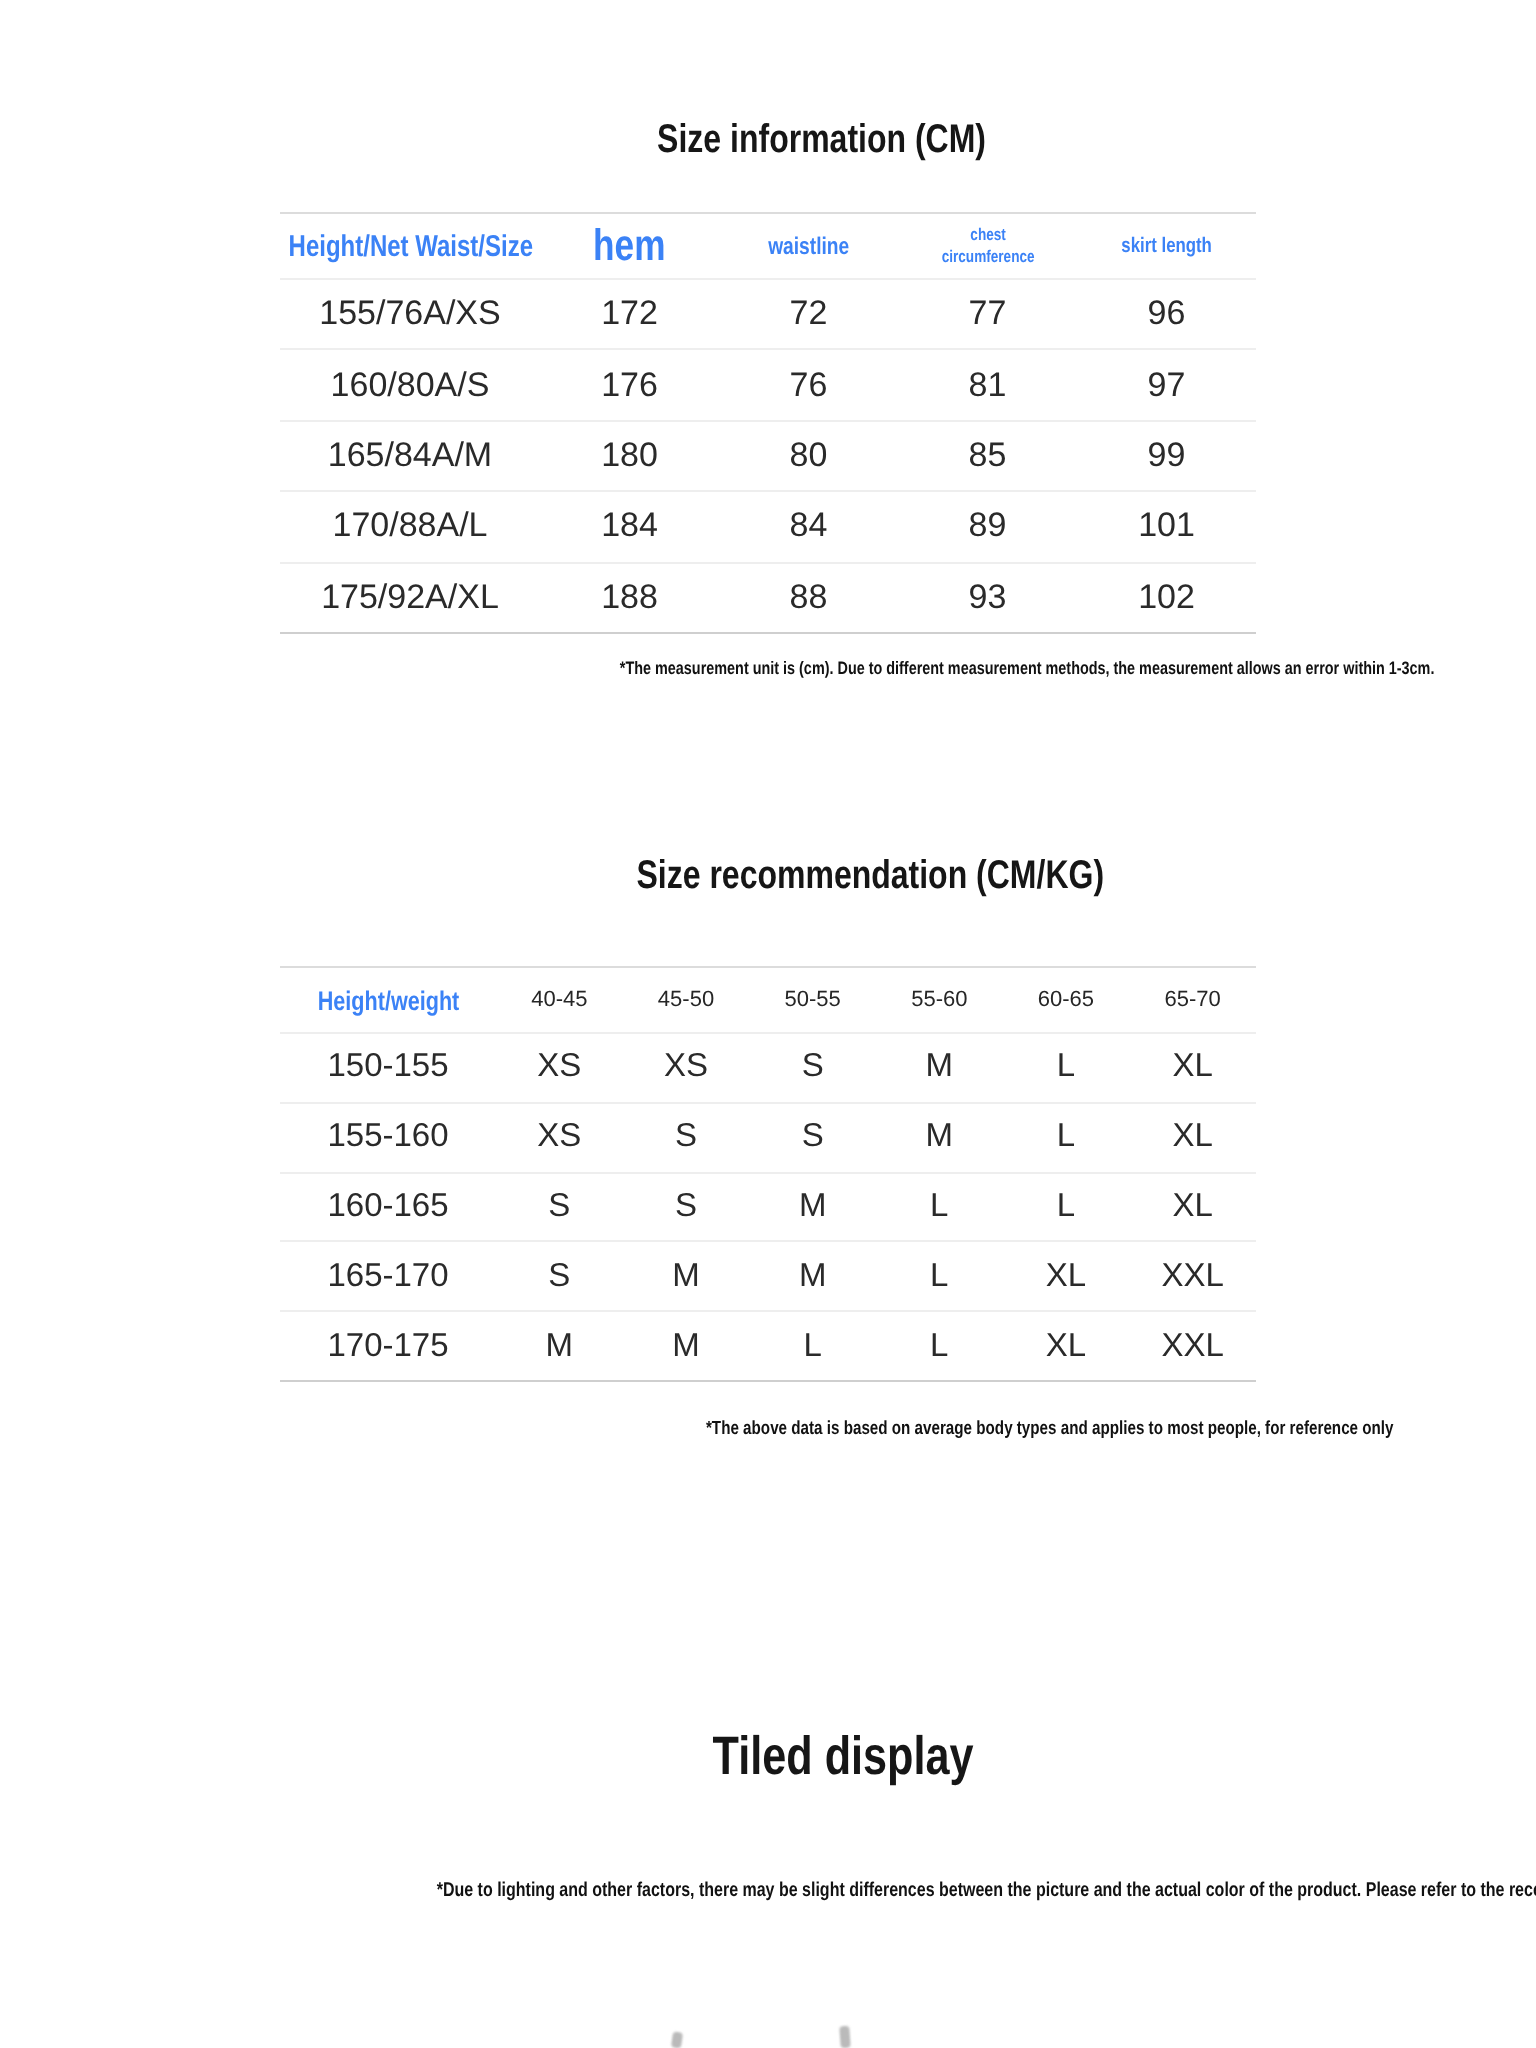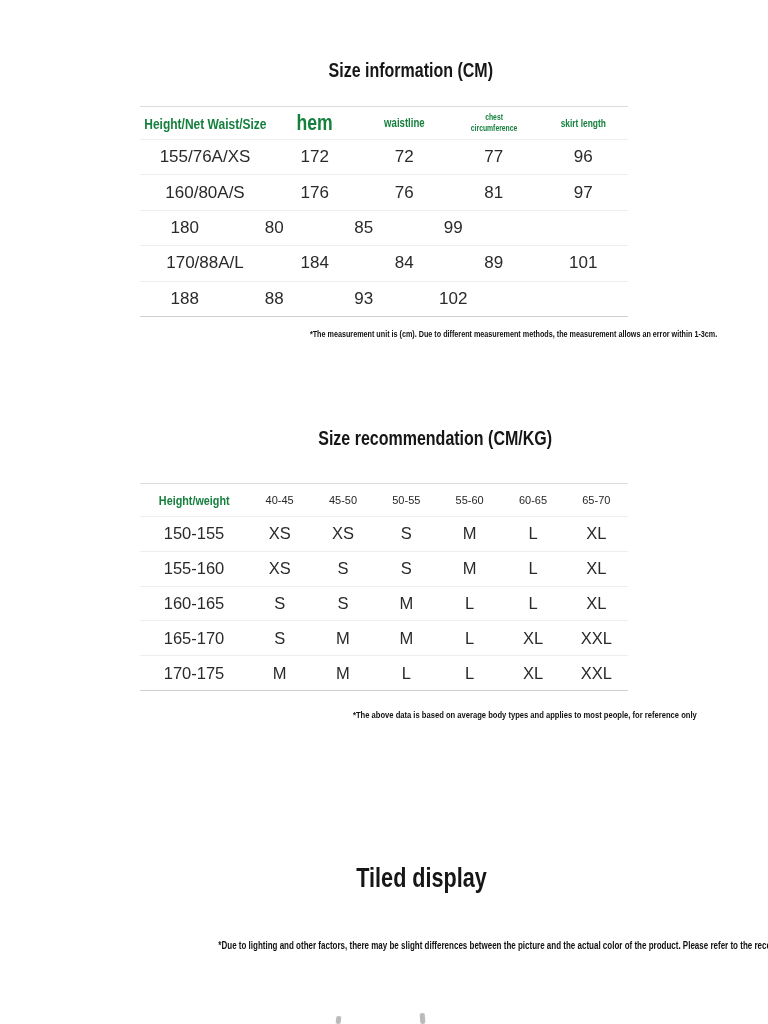--- a/index.html
+++ b/index.html
@@ -25,21 +25,21 @@
   .trow.last { border-bottom: 1px solid #cfcfcf; }
   #table-1 .thead { height: 32px; }
   #table-1 .drow  { height: 34.4px; }
   #table-2 .thead { height: 32px; }
   #table-2 .drow  { height: 33.8px; text-align: right; }
 
   .cell { display: flex; align-items: center; justify-content: center; }
   .t1c0 { width: 130px; }  .t1c { width: 89.5px; }
   .t2c0 { width: 108px; }  .t2c { width: 63.33px; }
 
-  .th { font-weight: 700; color: #15803d; }
+  .th { font-weight: 700; color: #3b82f6; }
   .h-size  .cond { font-size: 15px; }
   .h-hem   .cond { font-size: 22px; }
   .h-waist .cond { font-size: 12px; }
   .h-chest .cond { font-size: 8.5px; }
   .h-skirt .cond { font-size: 10.5px; }
   .h-hw    .cond { font-size: 13.5px; }
   .h-wt { font-size: 11px; font-weight: 400; color: #262626; }
 
   .data1 .cell { font-size: 17px;   color: #2a2a2a; }
   .data2 .cell { font-size: 16.5px; color: #2a2a2a; }
@@ -89,33 +89,35 @@
       <div class="cell t1c">96</div>
     </div>
     <div class="trow drow data1">
       <div class="cell t1c0">160/80A/S</div>
       <div class="cell t1c">176</div>
       <div class="cell t1c">76</div>
       <div class="cell t1c">81</div>
       <div class="cell t1c">97</div>
     </div>
     <div class="trow drow data1">
+      <div class="cell t1c0">165/84A/M</div>
       <div class="cell t1c">180</div>
       <div class="cell t1c">80</div>
       <div class="cell t1c">85</div>
       <div class="cell t1c">99</div>
     </div>
     <div class="trow drow data1">
       <div class="cell t1c0">170/88A/L</div>
       <div class="cell t1c">184</div>
       <div class="cell t1c">84</div>
       <div class="cell t1c">89</div>
       <div class="cell t1c">101</div>
     </div>
     <div class="trow drow data1 last">
+      <div class="cell t1c0">175/92A/XL</div>
       <div class="cell t1c">188</div>
       <div class="cell t1c">88</div>
       <div class="cell t1c">93</div>
       <div class="cell t1c">102</div>
     </div>
   </div>
 
   <div class="footnote" id="fn-1">
     <span class="cond">*The measurement unit is (cm). Due to different measurement methods, the measurement allows an error within 1-3cm.</span>
   </div>

